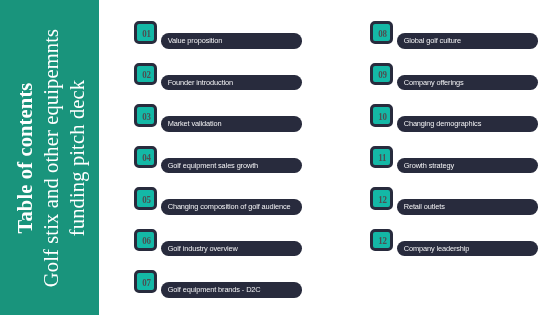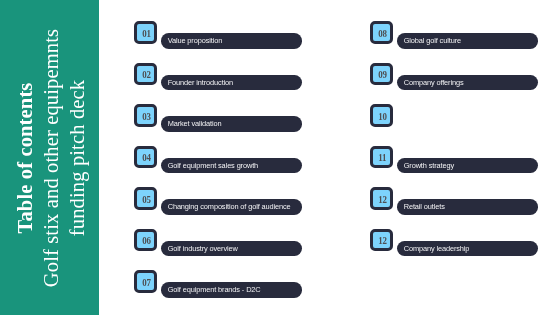--- a/index.html
+++ b/index.html
@@ -70,21 +70,21 @@
     height: 22.6px;
     display: flex;
     align-items: center;
   }
   .num-box {
     width: 23px;
     height: 22.6px;
     box-sizing: border-box;
     border: 3.1px solid #282b3d;
     border-radius: 5px;
-    background: #7dd3fc;
+    background: #14b8a6;
     display: flex;
     align-items: center;
     justify-content: center;
     flex: 0 0 auto;
   }
   .num-box span {
     font-family: "Liberation Serif", serif;
     font-size: 9.7px;
     font-weight: bold;
     color: #4e4e51;
@@ -200,20 +200,23 @@
           <span>09</span>
         </div>
         <div class="pill pill-right">
           <span>Company offerings</span>
         </div>
       </div>
       <div class="row" style="top:104.1px">
         <div class="num-box">
           <span>10</span>
         </div>
+        <div class="pill pill-right">
+          <span>Changing demographics</span>
+        </div>
       </div>
       <div class="row" style="top:145.6px">
         <div class="num-box">
           <span>11</span>
         </div>
         <div class="pill pill-right">
           <span>Growth strategy</span>
         </div>
       </div>
       <div class="row" style="top:187.1px">

